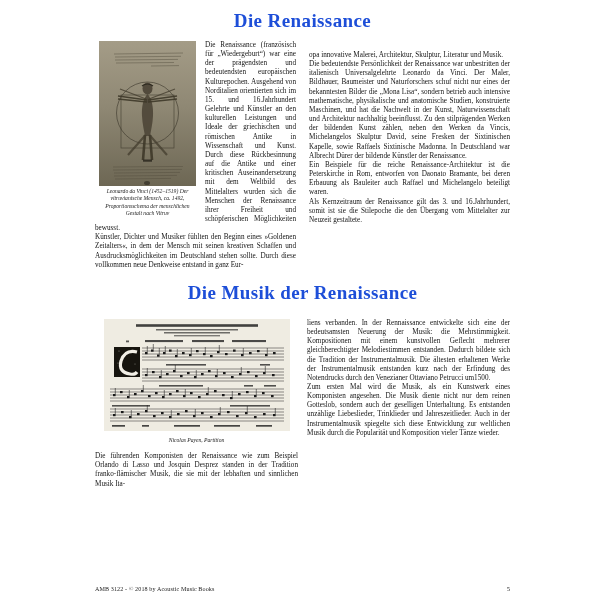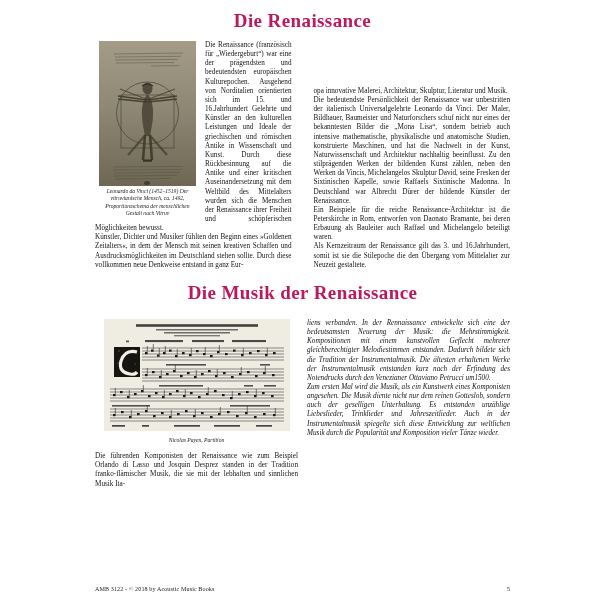--- a/index.html
+++ b/index.html
@@ -22,21 +22,21 @@
     padding: 8px 90px 0 95px;
   }
 
   
   .section-title {
     text-align: center;
     font-size: 19px;
     font-weight: bold;
     letter-spacing: 0.4px;
     margin: 2px 0 9px 0;
-    color: #be185d;
+    color: #1d4ed8;
   }
   .section-title.second {
     margin-top: 12px;
     margin-bottom: 15px;
   }
 
   
   .col-text {
     font-size: 7.2px;
     line-height: 9.15px;
@@ -48,28 +48,28 @@
   .col-text p {
     margin: 0;
   }
 
   
   .sec1 {
     position: relative;
   }
   .sec1-cols {
     display: flex;
-    gap: 22px;
-    align-items: flex-end;
+    gap: 13px;
   }
   .sec1-left {
     width: 203px;
   }
   .sec1-right {
     width: 203px;
+    margin-top: 10px;
   }
 
   
   .figure-vitruv {
     width: 97px;
     float: left;
     margin: 1px 9px 1px 4px;
   }
   .fig-img-vitruv {
     width: 97px;
@@ -90,21 +90,21 @@
     margin-top: 2px;
     color: #1a1a1a;
   }
 
   
   .sec2-cols {
     display: flex;
     gap: 9px;
   }
   .sec2-left { width: 203px; }
-  .sec2-right { width: 203px; font-style: italic; }
+  .sec2-right { width: 203px; }
 
   .figure-score {
     width: 186px;
     margin: 0 auto 6px auto;
   }
   .fig-img-score {
     width: 186px;
     height: 112px;
     background: #efece2;
     position: relative;

